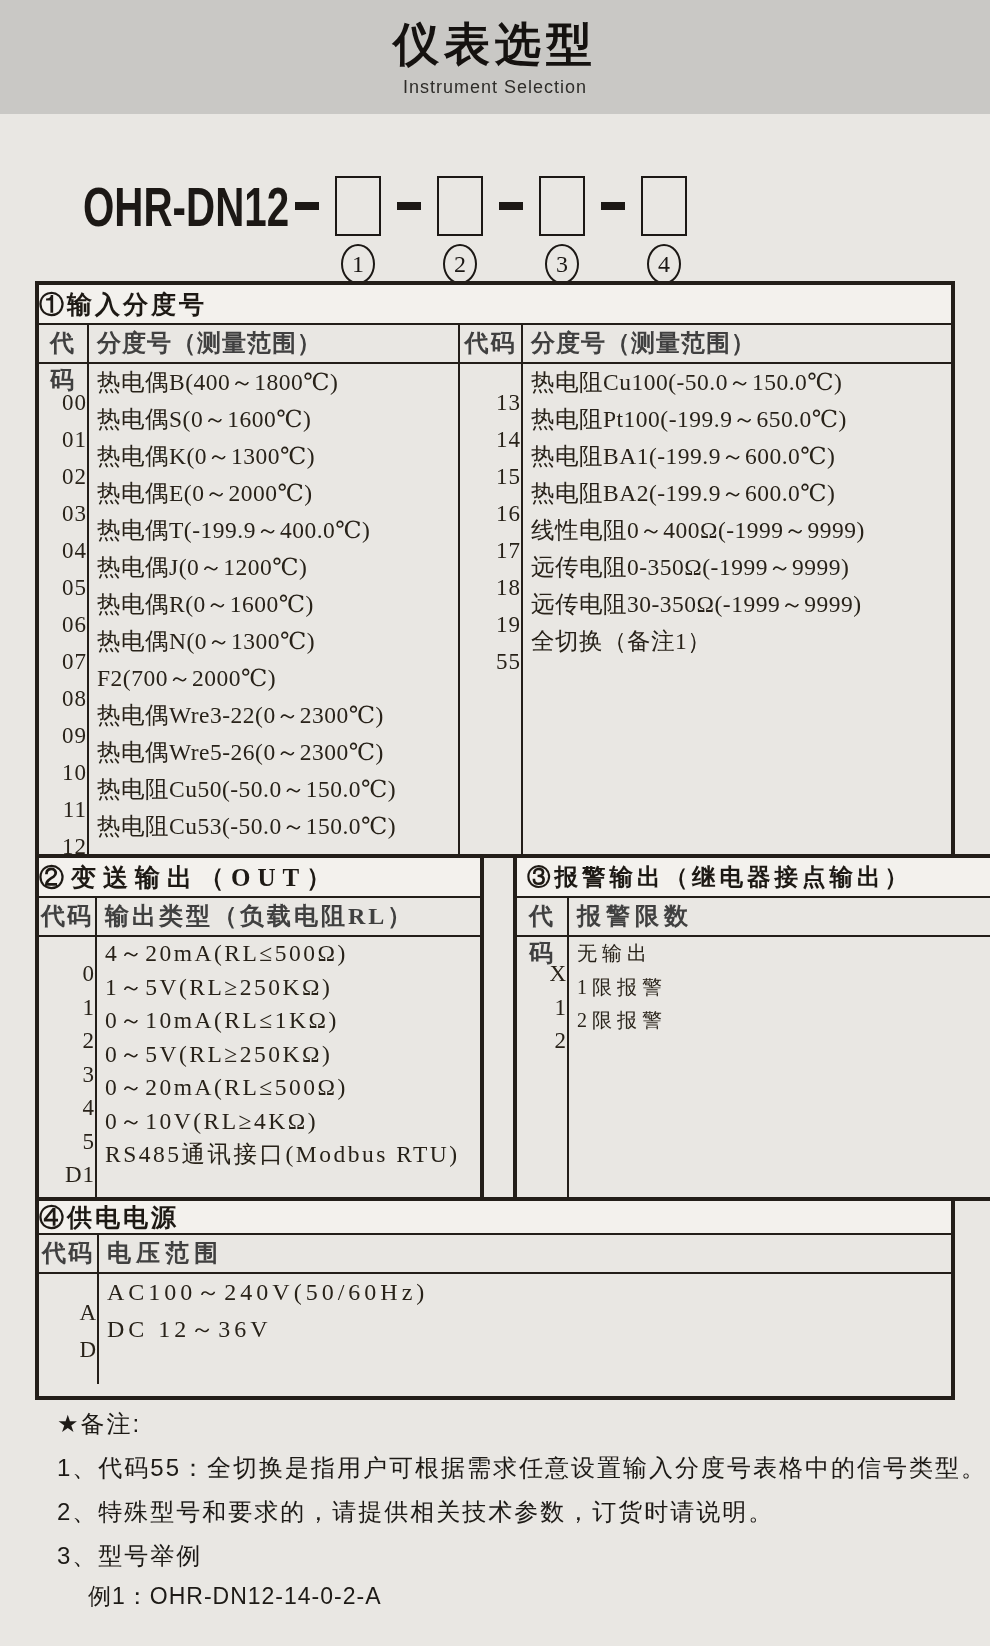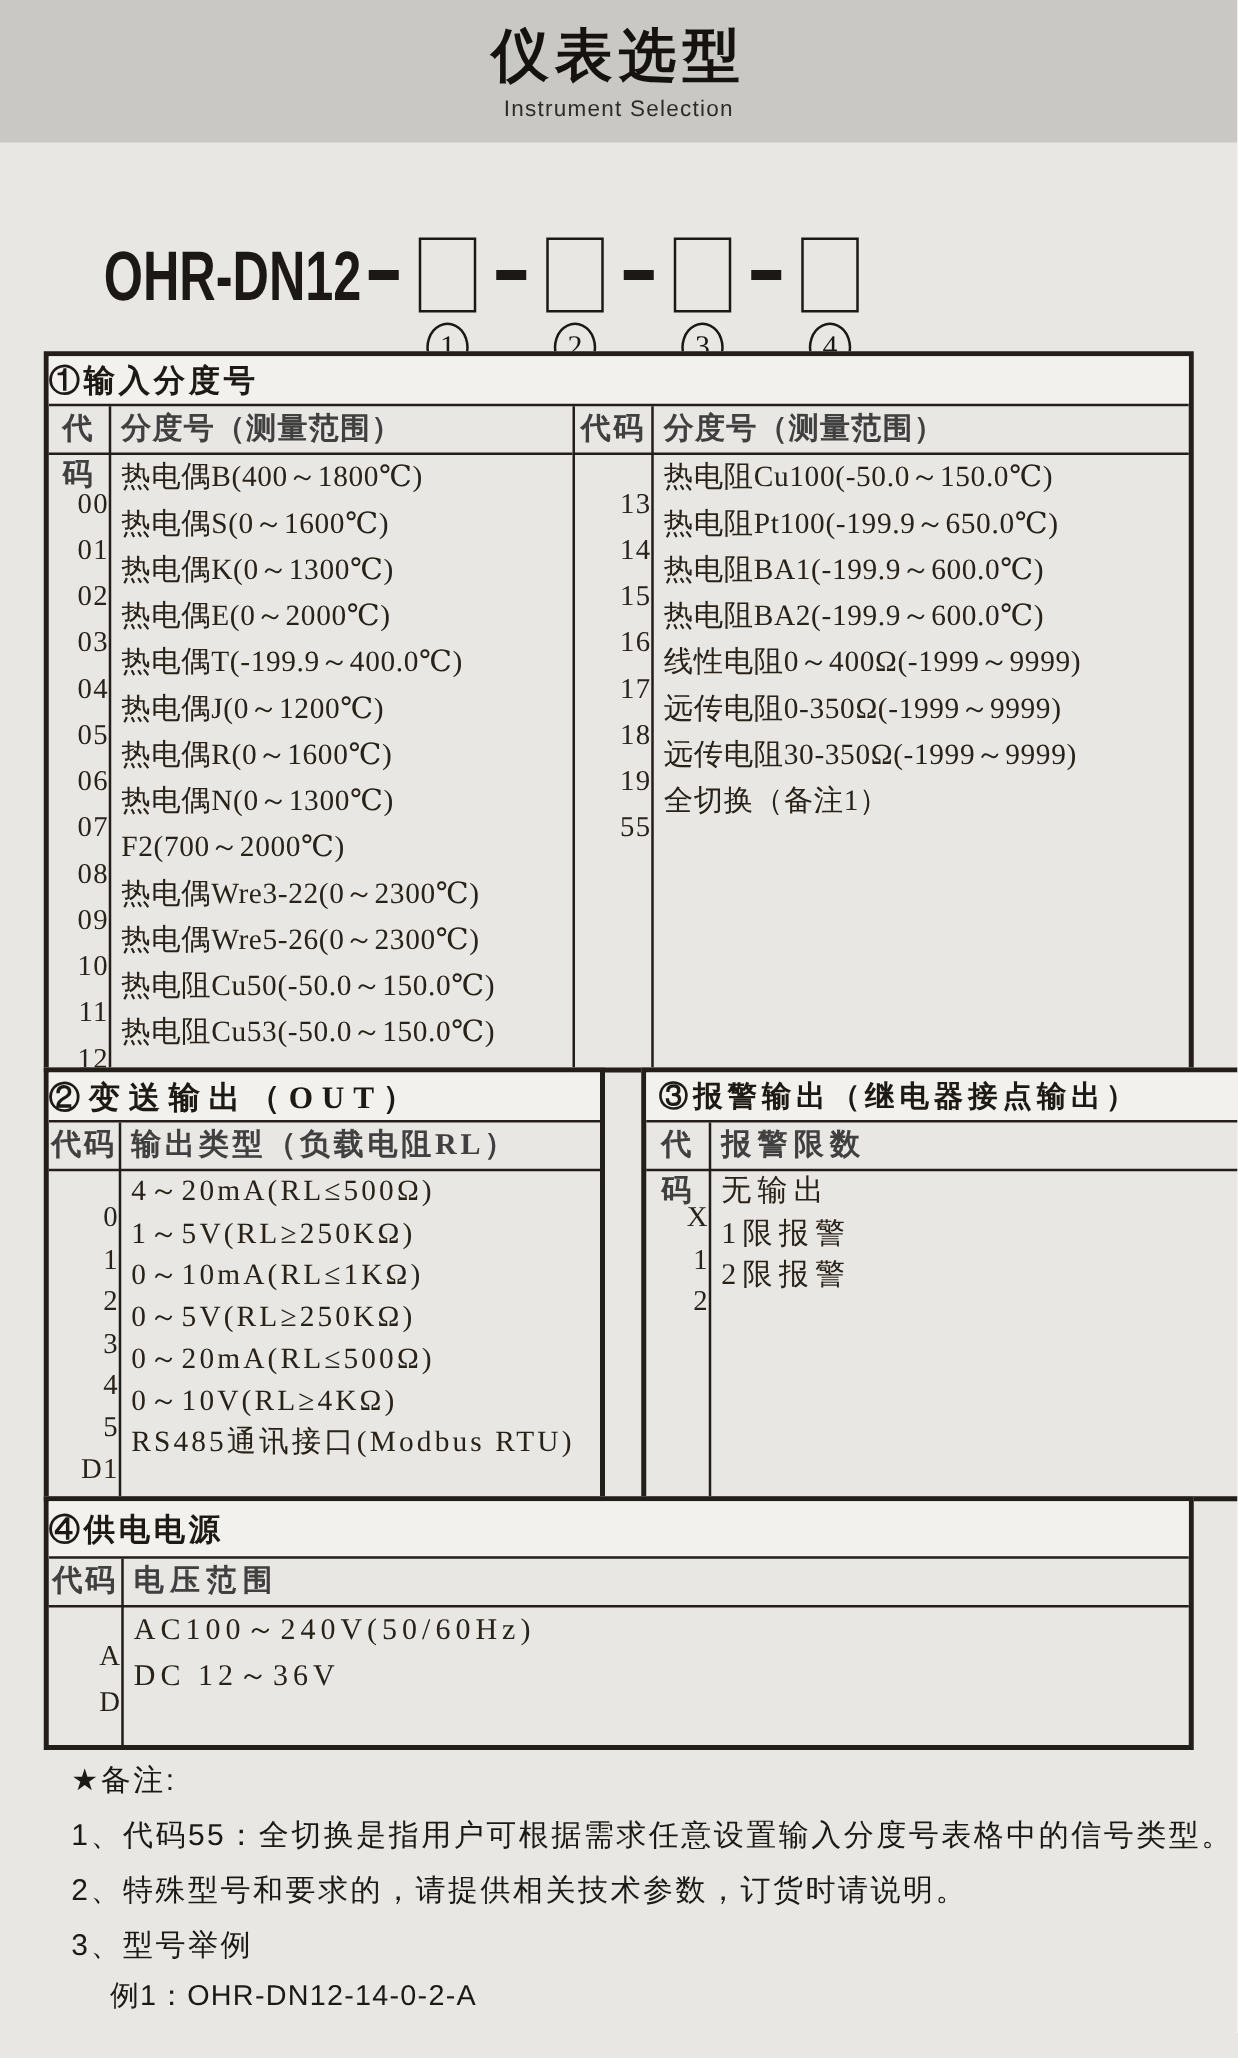--- a/index.html
+++ b/index.html
@@ -24,21 +24,21 @@
   .page-title{
     margin-top:14px;font-family:"Liberation Sans","DejaVu Sans",sans-serif;
     font-weight:900;font-size:46px;letter-spacing:5px;color:#151210;
   }
   .page-subtitle{
     margin-top:1px;font-family:"Liberation Sans","DejaVu Sans",sans-serif;
     font-size:18px;letter-spacing:1px;color:#2e2c29;
   }
   
   .model-row{
-    position:absolute;left:83px;top:190px;height:60px;
+    position:absolute;left:83px;top:176px;height:60px;
     display:flex;align-items:center;column-gap:16px;
   }
   .model-prefix{
     font-family:"Liberation Sans","DejaVu Sans",sans-serif;
     font-weight:bold;font-size:56px;color:#1c1815;
     transform:scaleX(0.72);transform-origin:left center;
     width:196px;flex:none;white-space:nowrap;
   }
   .dash{width:24px;height:8px;background:#1c1815;flex:none;}
   .slot{
@@ -90,30 +90,30 @@
   
   #t2{left:35px;top:854px;width:449px;height:347px;}
   #t3{left:513px;top:854px;width:534px;height:347px;}
   #t2 .strip{height:40px;font-size:25px;letter-spacing:7px;}
   #t3 .strip{height:40px;font-size:23.5px;letter-spacing:4px;padding-left:10px;}
   #t2 .chead,#t3 .chead{height:39px;line-height:37px;font-size:24px;}
   #t2 .cdesc{letter-spacing:3px;}
   #t3 .cdesc{letter-spacing:5px;}
   #t2 .trow,#t3 .trow{height:33.5px;line-height:33.5px;}
   #t2 .desc{font-size:23.5px;letter-spacing:2.5px;}
-  #t3 .desc{font-size:24px;letter-spacing:5px;}
+  #t3 .desc{font-size:20px;letter-spacing:5px;}
   #t2 .ccode,#t2 .code{width:56px;}
   #t2 .vline{left:56px;}
   #t3 .ccode,#t3 .code{width:50px;}
   #t3 .vline{left:50px;}
   #t2 .body,#t3 .body,#t4 .body{position:relative;height:calc(100% - 40px);}
 
   
   #t4{left:35px;top:1197px;width:920px;height:203px;}
-  #t4 .strip{height:46px;font-size:25px;letter-spacing:3px;text-align:center;}
+  #t4 .strip{height:34px;font-size:25px;letter-spacing:3px;text-align:center;}
   #t4 .chead{height:39px;line-height:37px;font-size:24px;}
   #t4 .cdesc{letter-spacing:5px;}
   #t4 .trow{height:37px;line-height:37px;}
   #t4 .desc{font-size:24px;letter-spacing:4px;}
   #t4 .ccode,#t4 .code{width:58px;}
   #t4 .vline{left:58px;}
   #t4 .body{height:calc(100% - 46px);}
 
   
   .notes{

